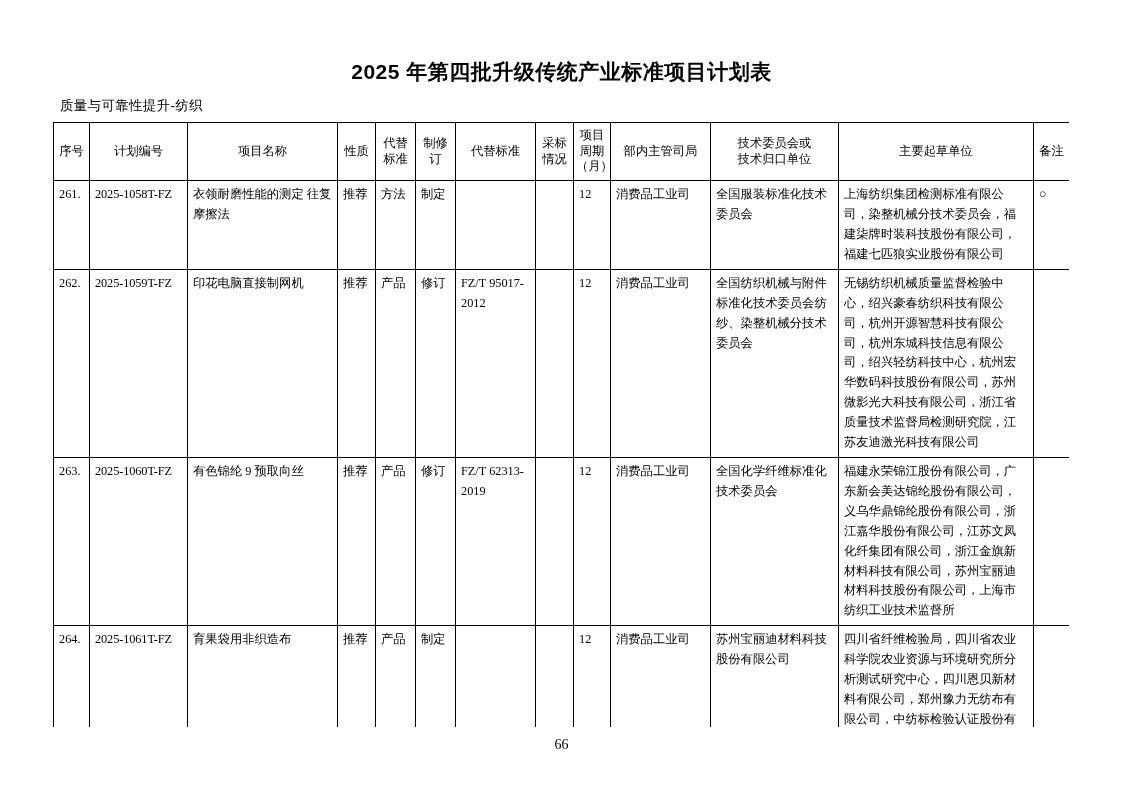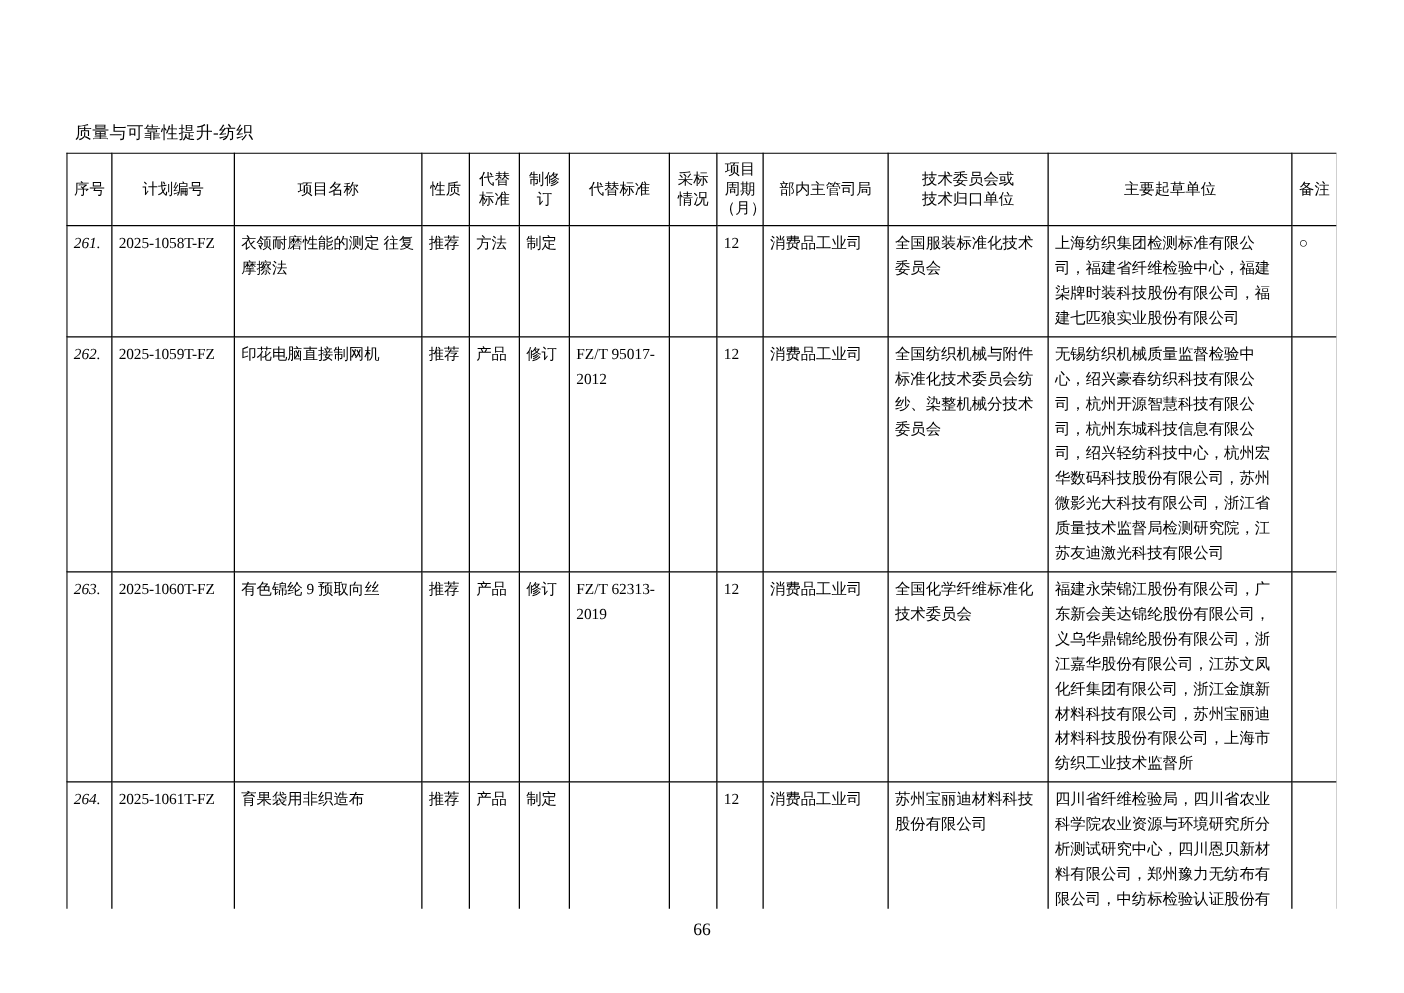--- a/index.html
+++ b/index.html
@@ -65,21 +65,21 @@
     word-break: break-all;
     box-sizing: border-box;
   }
   table.plan thead th {
     text-align: center;
     vertical-align: middle;
     padding: 5px 2px;
     line-height: 1.28;
     height: 46px;
   }
-  td.c-seq   { text-align: left; font-style: italic; }
+  td.c-seq   { text-align: left; }
   td.c-num   { text-align: left; letter-spacing: -0.1px; }
   td.c-center{ text-align: center; }
   td.c-month { text-align: center; }
   td.c-mark  { text-align: center; }
   .col-seq    { width: 36px; }
   .col-num    { width: 98px; }
   .col-name   { width: 150px; }
   .col-prop   { width: 38px; }
   .col-cat    { width: 40px; }
   .col-rev    { width: 40px; }
@@ -98,20 +98,21 @@
     text-align: center;
     font-size: 14px;
     font-family: "Liberation Serif", "DejaVu Serif", serif;
   }
 </style>
 </head>
 <body>
 
 <div class="page">
 
+  <div class="doc-title">2025 年第四批升级传统产业标准项目计划表</div>
 
   <div class="subtitle">质量与可靠性提升-纺织</div>
 
   <div class="table-wrap">
     <table class="plan">
       <colgroup>
         <col class="col-seq">
           <col class="col-num">
           <col class="col-name">
           <col class="col-prop">
@@ -155,21 +156,21 @@
             <td class="c-num">2025-1058T-FZ</td>
             <td>衣领耐磨性能的测定 往复摩擦法</td>
             <td class="c-center">推荐</td>
             <td class="c-center">方法</td>
             <td class="c-center">制定</td>
             <td></td>
             <td class="c-center"></td>
             <td class="c-month">12</td>
             <td>消费品工业司</td>
             <td>全国服装标准化技术委员会</td>
-            <td>上海纺织集团检测标准有限公司，福建省纤维检验中心，福建柒牌时装科技股份有限公司，福建七匹狼实业股份有限公司</td>
+            <td>上海纺织集团检测标准有限公司，染整机械分技术委员会，福建柒牌时装科技股份有限公司，福建七匹狼实业股份有限公司</td>
             <td class="c-mark">○</td>
           </tr>
           <tr>
             <td class="c-seq">262.</td>
             <td class="c-num">2025-1059T-FZ</td>
             <td>印花电脑直接制网机</td>
             <td class="c-center">推荐</td>
             <td class="c-center">产品</td>
             <td class="c-center">修订</td>
             <td>FZ/T 95017-2012</td>

